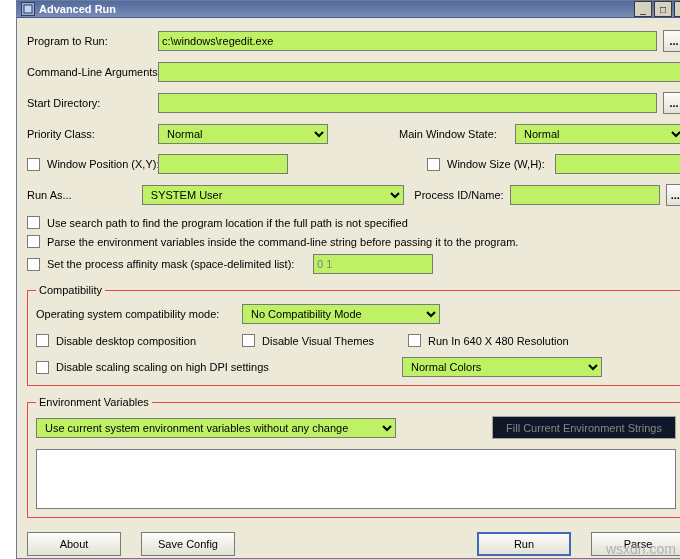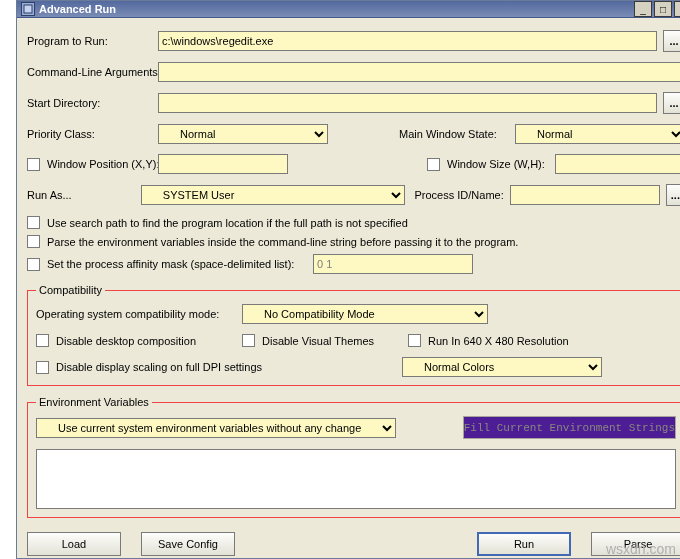--- a/index.html
+++ b/index.html
@@ -60,26 +60,26 @@
       align-items: center;
       margin-bottom: 10px;
       gap: 6px;
     }
     .row.tight { margin-bottom: 6px; }
     .lbl { color: #000; white-space: nowrap; }
     .lblw { width: 125px; }
     input[type=text].tf, select.sel {
       height: 20px;
       border: 1px solid #7a7a7a;
-      background: #fef9c3;
+      background: #bef264;
       font-family: inherit;
       font-size: 11px;
       padding: 1px 3px;
     }
-    select.sel { padding: 0 17px; }
+    select.sel { padding: 0 4px; }
     .tf.full { flex: 1; }
     .tf.disabled { background: #ece9d8; color:#808080; }
     .browse {
       width: 22px; height: 22px;
       border: 1px solid #7a7a7a;
       background: linear-gradient(#fdfdfb, #e3e2d6);
       cursor: pointer;
       display: inline-flex; align-items:center; justify-content:center;
       font-weight: bold;
       font-size: 11px;
@@ -128,23 +128,23 @@
       background: #fff;
       resize: none;
       font-family: inherit;
       font-size: 11px;
       padding: 2px;
     }
     .fillbtn {
       min-width: 184px;
       height: 23px;
       border: 1px solid #a7a59a;
-      background: #4c1d95;
+      background: #0f172a;
       color: #8a887d;
-      font-family: Liberation Mono, monospace;
+      font-family: Liberation Sans, sans-serif;
       font-size: 11px;
       cursor: default;
     }
     .watermark {
       position: absolute; right: 4px; bottom: 2px;
       font-size: 14px; color: #b0b0b0;
     }
   </style>
 </head>
 <body>
@@ -230,29 +230,29 @@
       <div class="chklbl">
         <span class="chk"></span>
         <span class="lbl">Parse the environment variables inside the command-line string before passing it to the program.</span>
       </div>
     </div>
     <div class="row">
       <div class="chklbl" style="width:280px">
         <span class="chk"></span>
         <span class="lbl">Set the process affinity mask (space-delimited list):</span>
       </div>
-      <input type="text" class="tf disabled" style="width: 160px; color: rgb(128, 128, 128);" value="0 1">
+      <input type="text" class="tf disabled" style="width: 120px; color: rgb(128, 128, 128);" value="0 1">
     </div>
 
     <fieldset>
       <legend>Compatibility</legend>
 
       <div class="row">
         <span class="lbl" style="width:200px">Operating system compatibility mode:</span>
-        <select class="sel" style="width:246px">
+        <select class="sel" style="width:198px">
           <option>No Compatibility Mode</option>
         </select>
       </div>
 
       <div class="row">
         <div class="chklbl" style="width:200px">
           <span class="chk"></span>
           <span class="lbl">Disable desktop composition</span>
         </div>
         <div class="chklbl" style="width:160px">
@@ -261,21 +261,21 @@
         </div>
         <div class="chklbl">
           <span class="chk"></span>
           <span class="lbl">Run In 640 X 480 Resolution</span>
         </div>
       </div>
 
       <div class="row" style="margin-bottom:0">
         <div class="chklbl" style="width:360px">
           <span class="chk"></span>
-          <span class="lbl">Disable display scaling on full DPI settings</span>
+          <span class="lbl">Disable scaling scaling on high DPI settings</span>
         </div>
         <select class="sel" style="width:200px">
           <option>Normal Colors</option>
         </select>
       </div>
     </fieldset>
 
     <fieldset style="flex:1; display:flex; flex-direction:column;">
       <legend>Environment Variables</legend>
       <div class="row">
@@ -283,21 +283,21 @@
           <option>Use current system environment variables without any change</option>
         </select>
         <span style="flex:1"></span>
         <button class="fillbtn" disabled="">Fill Current Environment Strings</button>
       </div>
       <textarea class="envarea" style=""></textarea>
     </fieldset>
 
     <div class="btnbar">
       <div class="btngroup">
-        <button class="btn">Load</button>
+        <button class="btn">About</button>
         <button class="btn">Save Config</button>
       </div>
       <div class="btngroup">
         <button class="btn primary">Run</button>
         <button class="btn">Parse</button>
       </div>
     </div>
 
   </div>
 </div>

